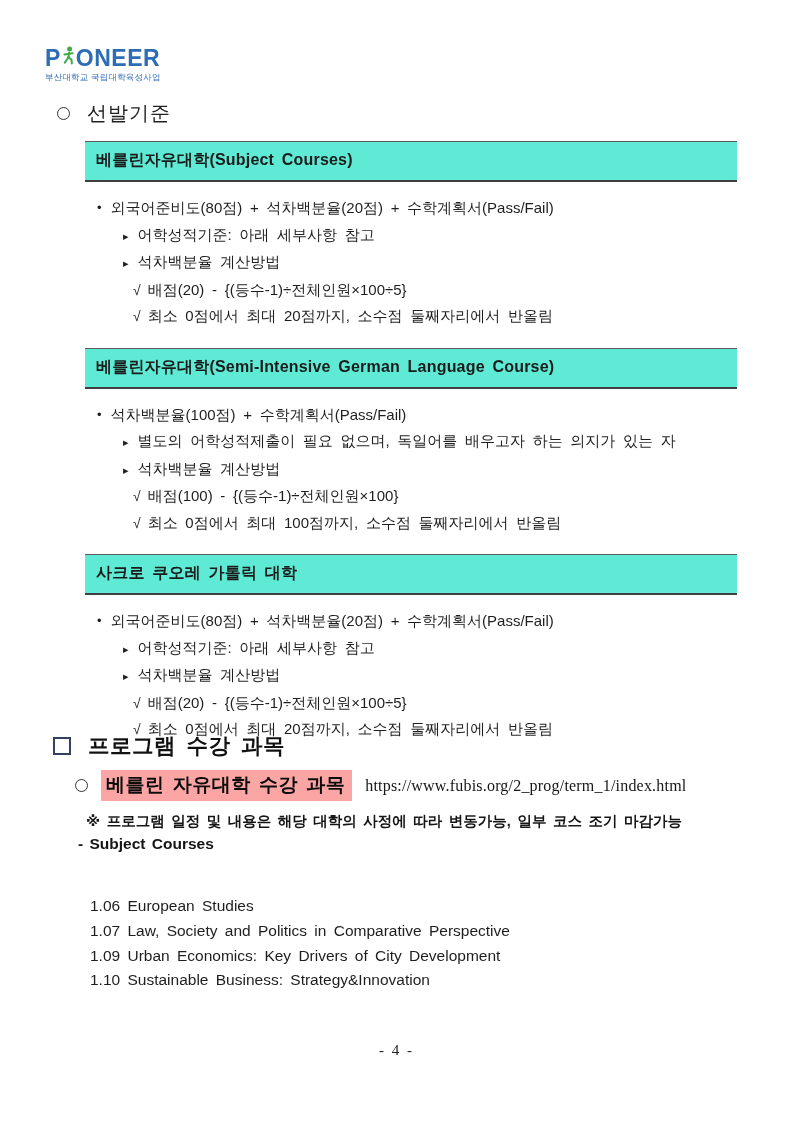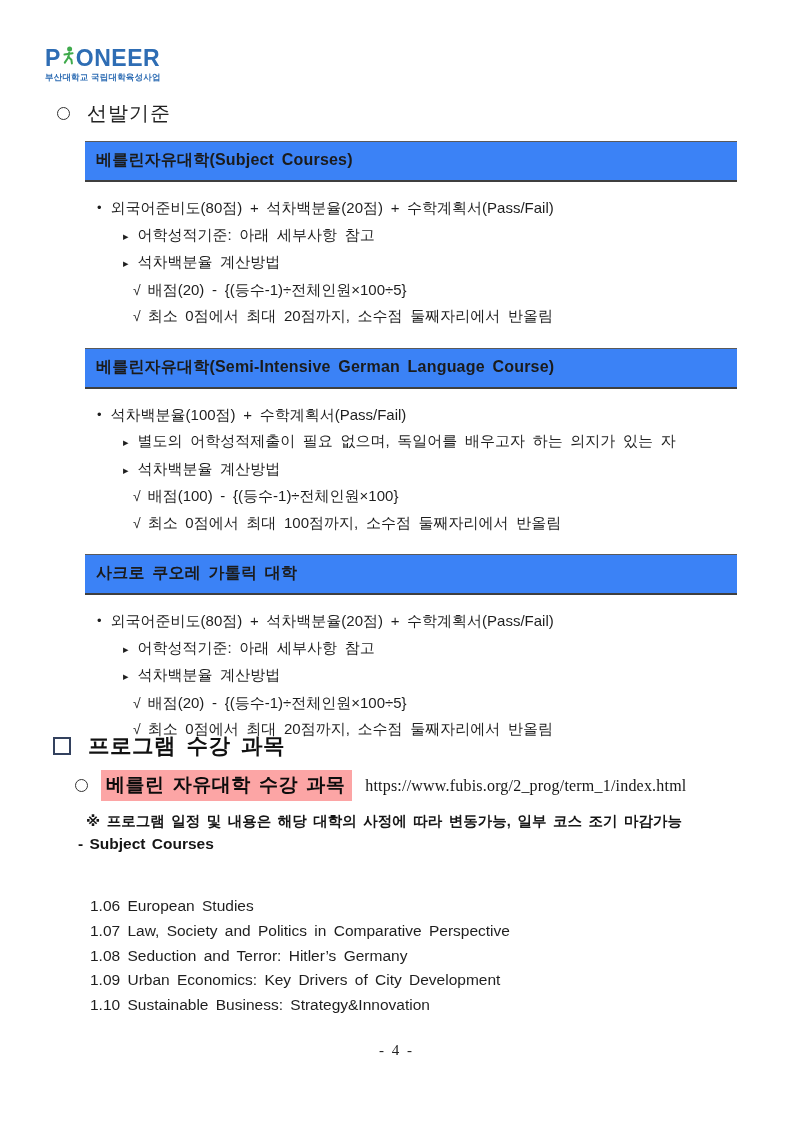--- a/index.html
+++ b/index.html
@@ -10,39 +10,39 @@
     background:#ffffff;
     font-family:"Liberation Sans","DejaVu Sans",sans-serif;
     color:#1b1b1b;
     overflow:hidden;
   }
   
   .logo{position:absolute;top:46px;left:45px;}
   .brand{display:flex;align-items:flex-end;color:#2e6db4;font-weight:bold;
          font-size:23px;line-height:22px;letter-spacing:.5px;}
   .runner{margin:0 1px 1px 1px;}
-  .logo-sub{margin-top:3px;font-size:8.5px;font-weight:bold;color:#2e6db4;letter-spacing:.2px;}
+  .logo-sub{margin-top:3px;font-size:8.5px;font-weight:normal;color:#2e6db4;letter-spacing:.2px;}
 
   
   .sel-heading{
     position:absolute;top:100px;left:57px;
     display:flex;align-items:center;gap:17px;
     font-family:"Liberation Serif","DejaVu Serif",serif;
     font-size:20px;letter-spacing:1px;color:#222;
   }
   .circle-marker{
     width:11px;height:11px;border:1.6px solid #333;border-radius:50%;
     display:inline-block;background:#fff;flex:0 0 auto;
   }
 
   
   .blocks{position:absolute;top:141px;left:85px;width:652px;}
   .block{margin-bottom:1px;}
   .block-header{
-    background:#3b82f6;
+    background:#5eead4;
     border-top:1px solid #5a5a5a;
     border-bottom:2px solid #3f3f3f;
     padding:8px 12px 9px 11px;
     font-weight:bold;font-size:16px;letter-spacing:.2px;word-spacing:3px;
   }
   .block-body{padding:13px 0 17px 12px;}
   .line{font-size:15px;line-height:25.5px;white-space:nowrap;word-spacing:3.5px;color:#1e1e1e;}
   .line .marker{display:inline-block;margin-right:9px;}
   .line.l1{padding-left:0;}
   .line.l1 .marker{font-size:13px;transform:translateY(-1px);}
@@ -170,20 +170,19 @@
     <a class="sub-url" href="#">https://www.fubis.org/2_prog/term_1/index.html</a>
   </div>
 
   <div class="program-note">※ 프로그램 일정 및 내용은 해당 대학의 사정에 따라 변동가능, 일부 코스 조기 마감가능</div>
 
   <div class="subject-header">- Subject Courses</div>
 
   <div class="course-list">
     <div class="course">1.06 European Studies</div>
     <div class="course">1.07 Law, Society and Politics in Comparative Perspective</div>
-    <div class="course">1.08 Seduction and Terror: Hitler’s Germany</div>
     <div class="course">1.09 Urban Economics: Key Drivers of City Development</div>
     <div class="course">1.10 Sustainable Business: Strategy&amp;Innovation</div>
   </div>
 
   <div class="footer">- 4 -</div>
 
 </div>
 
 </body></html>

